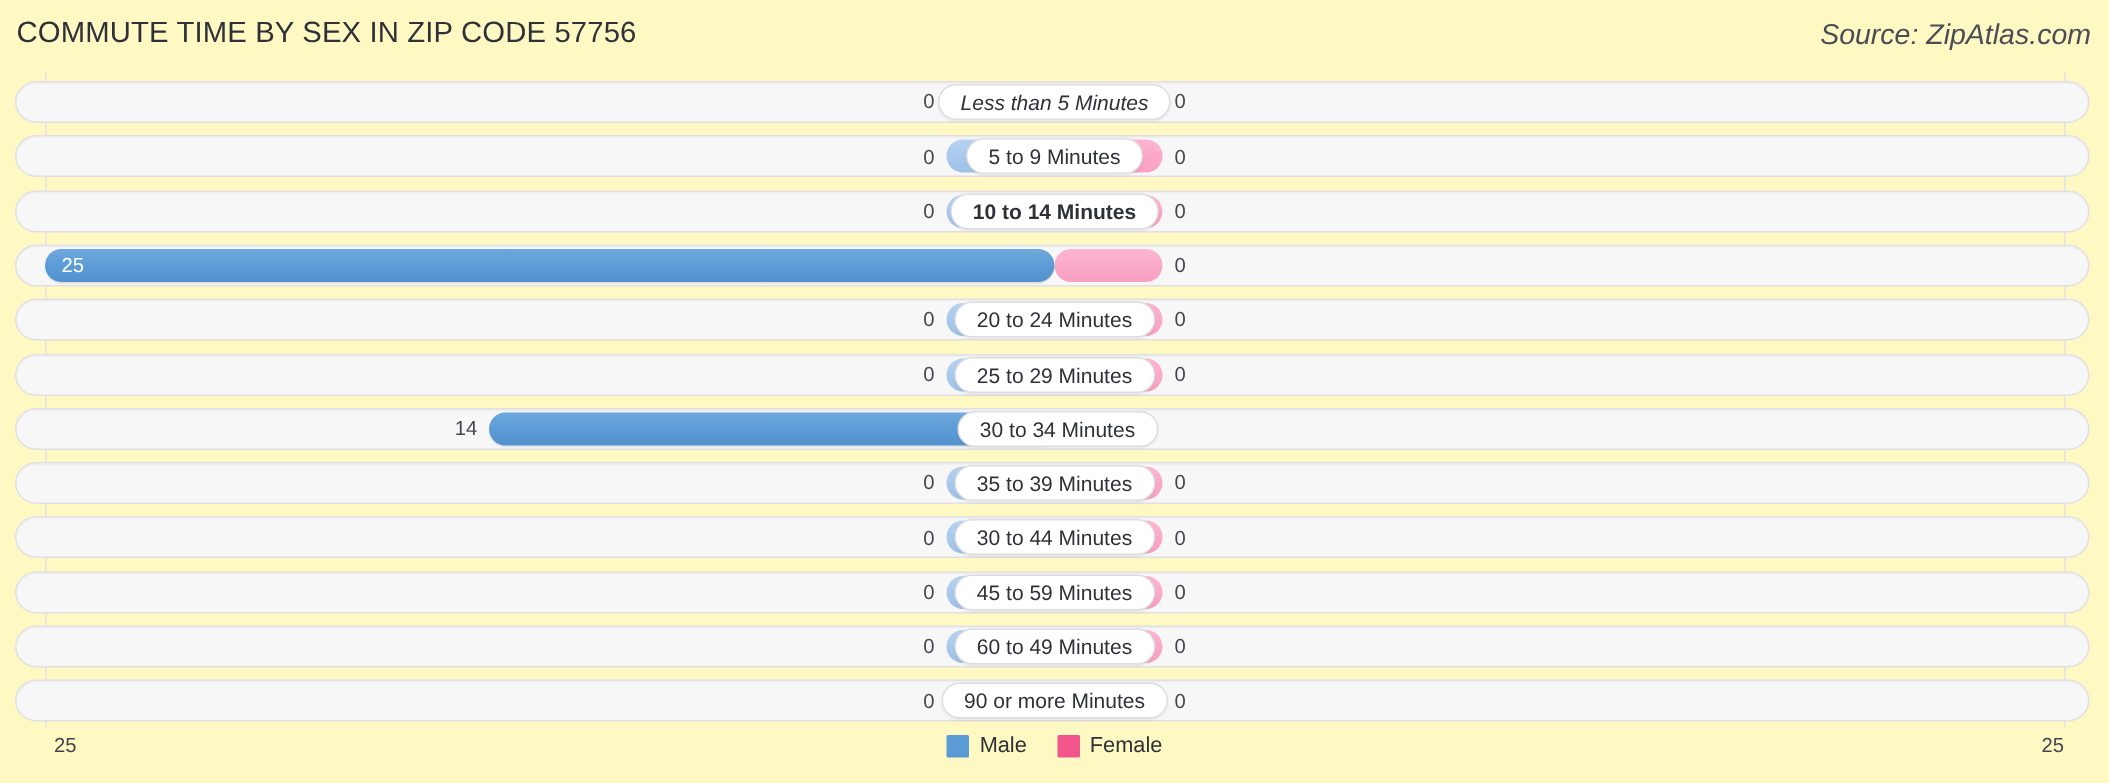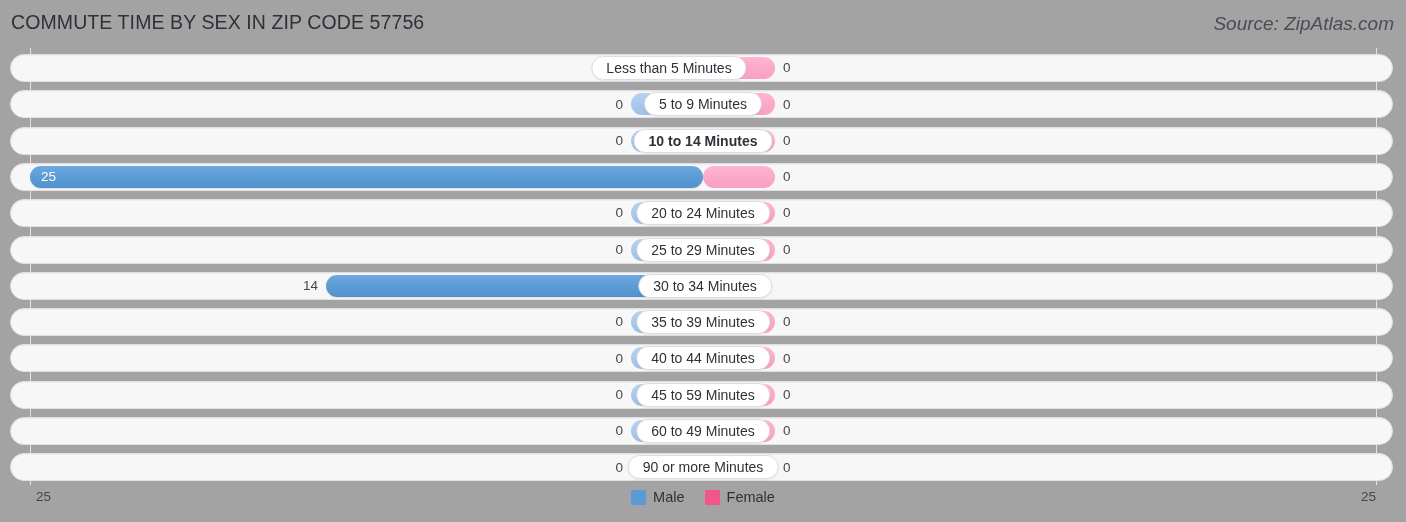--- a/index.html
+++ b/index.html
@@ -9,21 +9,21 @@
     height: 522px;
     background: #ffffff;
     font-family: "Liberation Sans", sans-serif;
     overflow: hidden;
   }
 
   #chart-root {
     position: relative;
     width: 1406px;
     height: 522px;
-    background: #a3a3a3;
+    background: #fef9c3;
   }
 
   
   #chart-title {
     position: absolute;
     left: 11px;
     top: 11px;
     font-size: 19.5px;
     font-weight: 400;
     letter-spacing: 0.1px;
@@ -209,21 +209,21 @@
   <div id="plot">
     <div class="gridline left"></div>
     <div class="gridline right"></div>
 
   <div class="row" style="top: 6px;">
         <div class="track"></div>
         <div class="bar male stub" style="left: 621px; width: 72px;"></div>
         <div class="val-out left" style="right: 770px;">0</div>
         <div class="bar female stub" style="left: 693px; width: 72px;"></div>
         <div class="val-out right" style="left: 773px;">0</div>
-        <div class="label-pill" style="left: 659px;">Less than 5 Minutes</div>
+        <div class="label-pill" style="left: 693px; font-style: italic;">Less than 5 Minutes</div>
       </div>
       <div class="row" style="top: 42.3px;">
         <div class="track"></div>
         <div class="bar male stub" style="left: 621px; width: 72px;"></div>
         <div class="val-out left" style="right: 770px;">0</div>
         <div class="bar female stub" style="left: 693px; width: 72px;"></div>
         <div class="val-out right" style="left: 773px;">0</div>
         <div class="label-pill" style="left: 693px;">5 to 9 Minutes</div>
       </div>
       <div class="row" style="top: 78.6px;">
@@ -271,21 +271,21 @@
         <div class="bar female stub" style="left: 693px; width: 72px;"></div>
         <div class="val-out right" style="left: 773px;">0</div>
         <div class="label-pill" style="left: 693px;">35 to 39 Minutes</div>
       </div>
       <div class="row" style="top: 296.4px;">
         <div class="track"></div>
         <div class="bar male stub" style="left: 621px; width: 72px;"></div>
         <div class="val-out left" style="right: 770px;">0</div>
         <div class="bar female stub" style="left: 693px; width: 72px;"></div>
         <div class="val-out right" style="left: 773px;">0</div>
-        <div class="label-pill" style="left: 693px;">40 to 44 Minutes</div>
+        <div class="label-pill" style="left: 693px;">30 to 44 Minutes</div>
       </div>
       <div class="row" style="top: 332.7px;">
         <div class="track"></div>
         <div class="bar male stub" style="left: 621px; width: 72px;"></div>
         <div class="val-out left" style="right: 770px;">0</div>
         <div class="bar female stub" style="left: 693px; width: 72px;"></div>
         <div class="val-out right" style="left: 773px;">0</div>
         <div class="label-pill" style="left: 693px;">45 to 59 Minutes</div>
       </div>
       <div class="row" style="top: 369px;">

